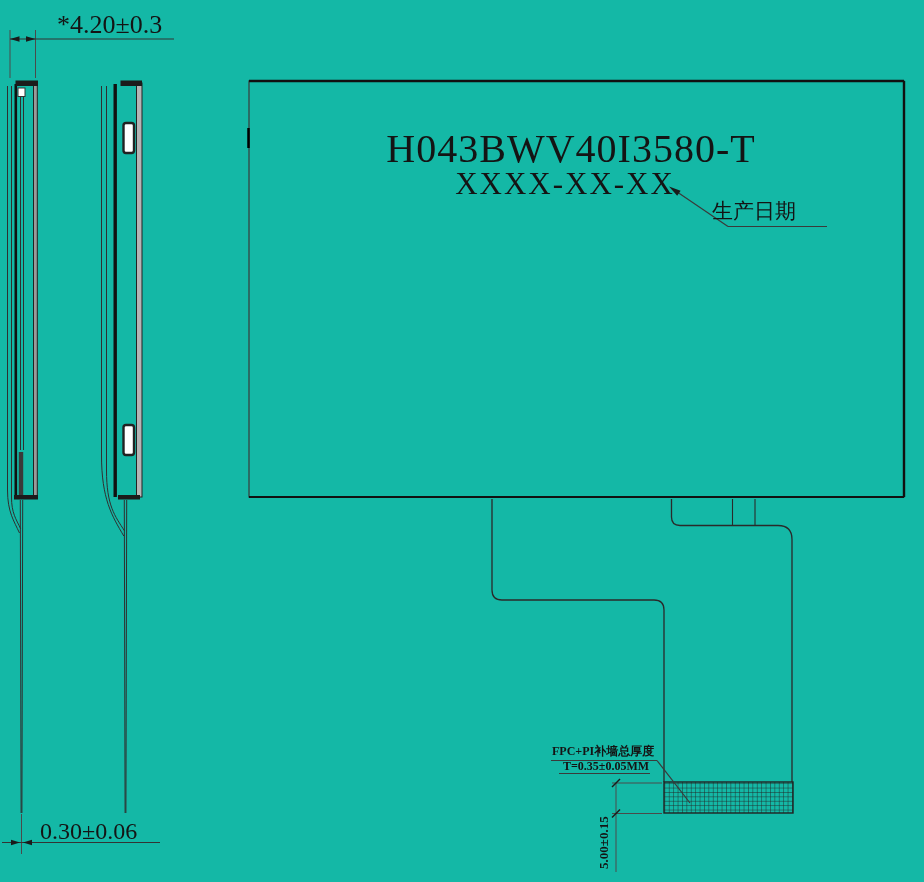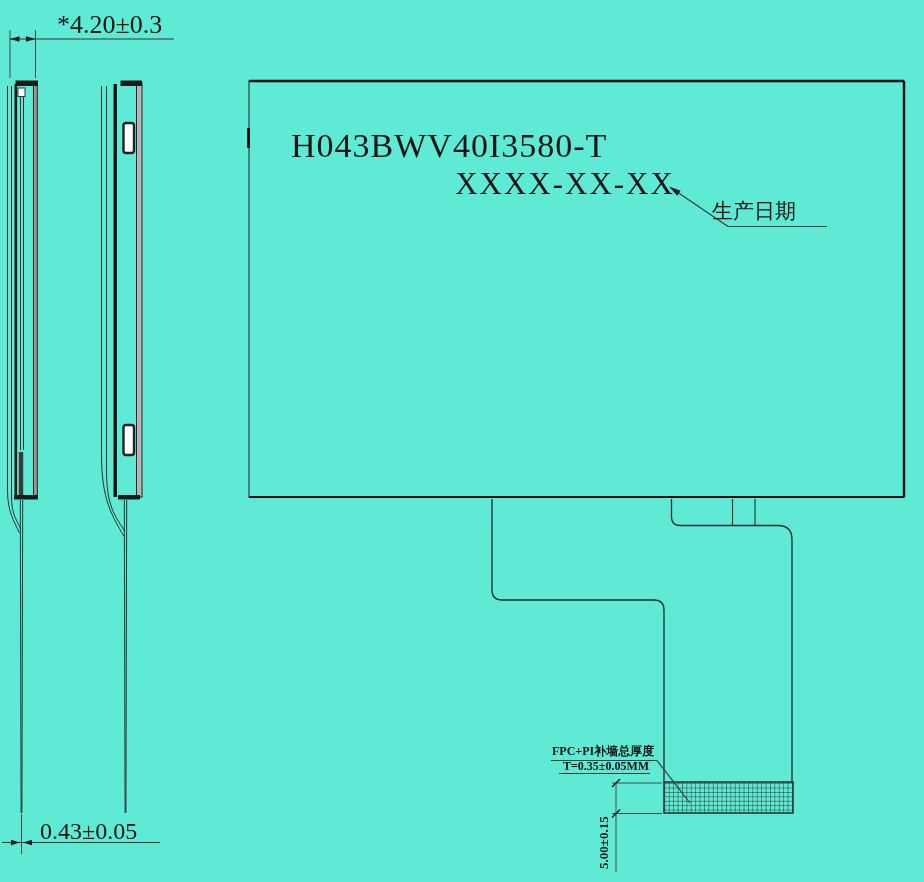--- a/index.html
+++ b/index.html
@@ -1,32 +1,32 @@
 <!DOCTYPE html>
 <html><head>
 <meta charset="utf-8">
 <style>
   html,body{margin:0;padding:0;background:#ffffff;}
   #canvas{
     position:relative;
     width:924px;height:882px;
-    background:#5eead4;
+    background:#14b8a6;
     overflow:hidden;
     font-family:'Liberation Serif','DejaVu Serif',serif;
   }
   #drawing-svg{position:absolute;left:0;top:0;}
   .dwg-text{
     position:absolute;
     color:#141414;
     white-space:nowrap;
     font-family:'Liberation Serif','DejaVu Serif',serif;
     line-height:1.1;
   }
   .dim-top{left:57px;top:11px;font-size:26px;}
-  .part-number{left:291px;top:127px;width:560px;font-size:34px;letter-spacing:1px;}
+  .part-number{left:291px;top:127px;width:560px;text-align:center;font-size:40px;letter-spacing:1px;}
   .date-placeholder{left:285px;top:167px;width:560px;text-align:center;font-size:31px;letter-spacing:2px;}
   .prod-date{left:712px;top:200px;font-size:21px;}
   .fpc-note-1{left:552px;top:745px;font-size:12px;font-weight:bold;text-align:right;}
   .fpc-note-2{left:563px;top:760px;font-size:12px;font-weight:bold;}
   .dim-bottom{left:40px;top:818px;font-size:24px;}
   .dim-vert{
     left:597px;top:869px;font-size:13px;font-weight:bold;
     transform:rotate(-90deg);transform-origin:0 0;
   }
 </style>
@@ -132,17 +132,17 @@
   <div class="dwg-text part-number">H043BWV40I3580-T</div>
 
   <div class="dwg-text date-placeholder">XXXX-XX-XX</div>
 
   <div class="dwg-text prod-date">生产日期</div>
 
   <div class="dwg-text fpc-note-1">FPC+PI补墙总厚度</div>
 
   <div class="dwg-text fpc-note-2">T=0.35±0.05MM</div>
 
-  <div class="dwg-text dim-bottom">0.43±0.05</div>
+  <div class="dwg-text dim-bottom">0.30±0.06</div>
 
   <div class="dwg-text dim-vert">5.00±0.15</div>
 
 </div>
 
 </body></html>

